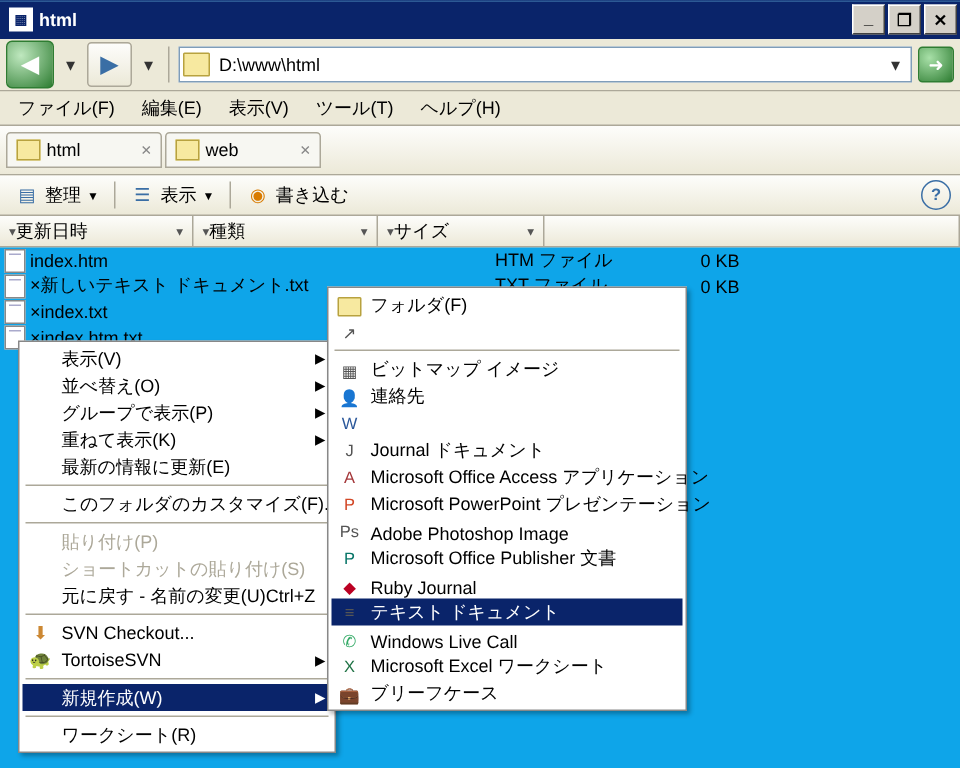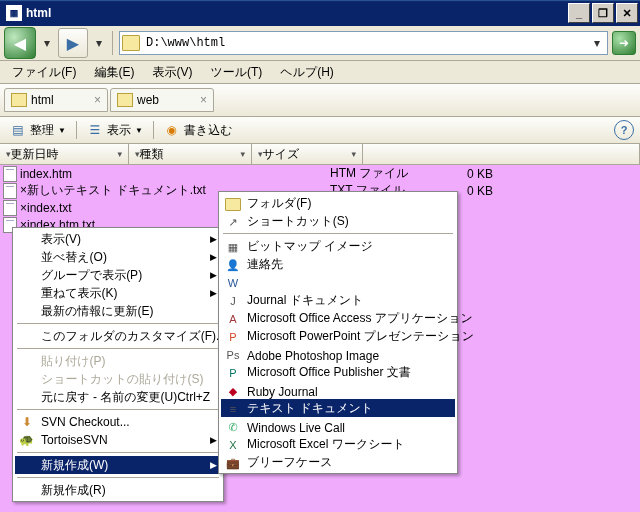--- a/index.html
+++ b/index.html
@@ -7,37 +7,37 @@
 .titlebar{height:26px;background:linear-gradient(to bottom,#0a246a 0%,#3a6ea5 3%,#0a246a 6%,#0a246a 100%);color:#fff;display:flex;align-items:center;padding:0 2px;font-weight:bold}
 .titlebar .ticon{width:16px;height:16px;background:#fff;margin:0 4px;display:flex;align-items:center;justify-content:center;color:#0a246a;font-size:9px}
 .titlebar .spacer{flex:1}
 .winbtn{width:20px;height:18px;margin-left:2px;background:#d4d0c8;border:1px solid #fff;border-right-color:#404040;border-bottom-color:#404040;display:flex;align-items:center;justify-content:center;font-family:Arial;font-size:11px;color:#000}
 .navrow{height:34px;background:#ece9d8;border-bottom:1px solid #aca899;display:flex;align-items:center;padding:0 4px;gap:4px}
 .navbtn{width:28px;height:28px;border:1px solid #aca899;border-radius:3px;background:linear-gradient(#fdfdfb,#ece9d8);display:flex;align-items:center;justify-content:center;color:#3a6ea5;font-size:16px}
 .navbtn.big{width:30px;height:30px;border-radius:4px;background:radial-gradient(circle at 30% 30%,#bfe8bf,#2e7d32);border:1px solid #2e7d32}
 .navdd{width:14px;height:28px;display:flex;align-items:center;justify-content:center;color:#333}
 .addrbar{flex:1;height:22px;background:#fff;border:1px solid #7f9db9;display:flex;align-items:center;padding:0 2px;gap:4px}
 .addrbar .ficon{width:16px;height:14px;background:#f7e9a0;border:1px solid #b8a23f;border-radius:1px}
-.addrbar input{flex:1;border:none;outline:none;font-size:12px;font-family:Liberation Mono, monospace}
+.addrbar input{flex:1;border:none;outline:none;font-size:12px;font-family:Liberation Sans, sans-serif}
 .addrbar .dd{width:16px;color:#333;text-align:center}
 .gobtn{width:22px;height:22px;background:radial-gradient(circle at 30% 30%,#a8e0a8,#2e7d32);border:1px solid #2e7d32;border-radius:3px;display:flex;align-items:center;justify-content:center;color:#fff}
 .menurow{height:22px;background:#ece9d8;border-bottom:1px solid #aca899;display:flex;align-items:center;padding:0 4px;gap:2px}
 .menuitem{padding:3px 8px}
 .tabrow{height:28px;background:linear-gradient(#fdfdfb,#ece9d8);border-bottom:1px solid #aca899;display:flex;align-items:center;padding:2px 4px;gap:2px}
 .tab{height:22px;background:#f7f7f2;border:1px solid #aca899;border-radius:3px 3px 0 0;display:flex;align-items:center;padding:0 6px;gap:4px;min-width:90px}
 .tab .ficon{width:14px;height:12px;background:#f7e9a0;border:1px solid #b8a23f}
 .tab .cls{color:#888;margin-left:auto}
 .toolrow{height:26px;background:linear-gradient(#fdfdfb,#ece9d8);border-bottom:1px solid #aca899;display:flex;align-items:center;padding:0 6px;gap:6px}
 .toolbtn{display:flex;align-items:center;gap:4px;padding:2px 4px}
 .toolbtn .ic{width:16px;height:16px;display:flex;align-items:center;justify-content:center}
 .help{margin-left:auto;width:18px;height:18px;border:1px solid #3a6ea5;border-radius:50%;color:#3a6ea5;display:flex;align-items:center;justify-content:center;font-weight:bold;font-size:11px}
 .headrow{height:20px;background:linear-gradient(#fdfdfb,#ece9d8);border-bottom:1px solid #aca899;display:flex}
 .colh{border-right:1px solid #aca899;display:flex;align-items:center;padding:0 6px;position:relative}
 .colh .srt{margin-left:auto;color:#555;font-size:9px}
-.listarea{flex:1;background:#f0abfc;position:relative;overflow:hidden}
+.listarea{flex:1;background:#0ea5e9;position:relative;overflow:hidden}
 .frow{display:flex;align-items:center;height:17px;padding-left:2px}
 .frow .ic{width:16px;height:16px;margin-right:2px;display:flex;align-items:center;justify-content:center}
 .docicon{width:12px;height:14px;background:#fff;border:1px solid #888;position:relative}
 .docicon::before{content:"";position:absolute;left:2px;right:2px;top:2px;height:1px;background:#aac}
 .c1{width:194px}
 .c2{width:116px}
 .c3{width:110px}
 .c4{width:80px;text-align:center;padding-right:18px}
 .ctxmenu{position:absolute;background:#fff;border:1px solid #888;box-shadow:2px 2px 3px rgba(0,0,0,0.3);padding:2px}
 .ctxmenu .mi{height:18px;display:flex;align-items:center;padding:0 18px 0 26px;position:relative;white-space:nowrap}
@@ -225,33 +225,32 @@
           <span>TortoiseSVN</span>
           <span class="arr">▶</span>
         </div>
         <div class="sep"></div>
         <div class="mi hl">
           <span>新規作成(W)</span>
           <span class="arr">▶</span>
         </div>
         <div class="sep"></div>
         <div class="mi">
-          <span>新規作成(R)</span>
+          <span>ワークシート(R)</span>
         </div>
       </div>
     <div class="submenu" id="sub" style="left:218px;top:26px;width:234px">
         <div class="mi">
           <span class="mic" style="color:#555">
             <div class="foldershape"></div>
           </span>
           <span>フォルダ(F)</span>
         </div>
         <div class="mi">
           <span class="mic" style="color:#555">↗</span>
-          <span>ショートカット(S)</span>
         </div>
         <div class="sep"></div>
         <div class="mi">
           <span class="mic" style="color:#555">▦</span>
           <span>ビットマップ イメージ</span>
         </div>
         <div class="mi">
           <span class="mic" style="color:#555">👤</span>
           <span>連絡先</span>
         </div>

